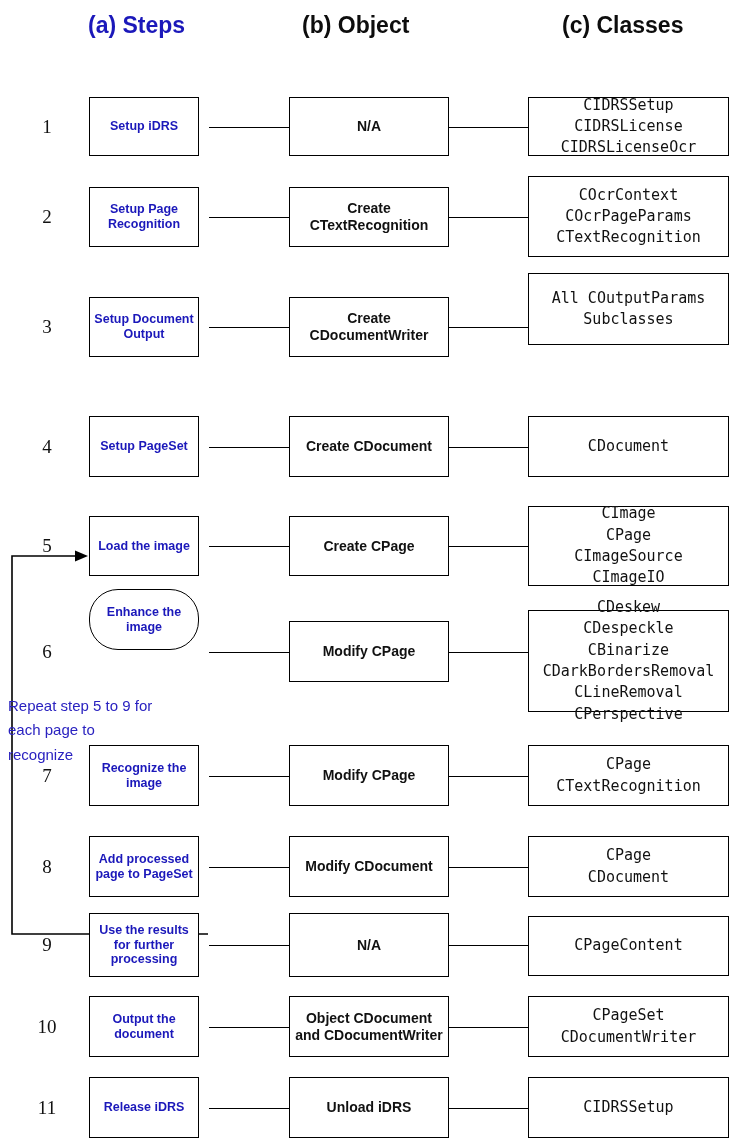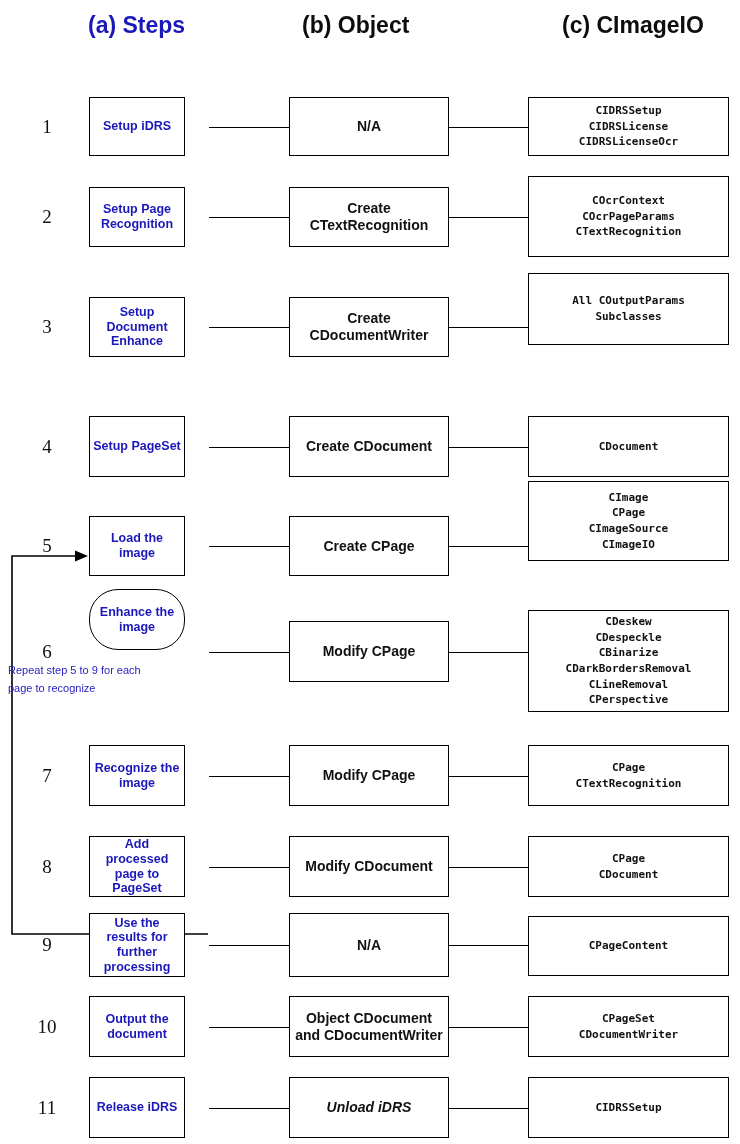--- a/index.html
+++ b/index.html
@@ -25,57 +25,57 @@
     transform:translateY(-50%);
   }
 
   
   .box{
     position:absolute;box-sizing:border-box;border:1.6px solid #000000;
     background:#ffffff;display:flex;align-items:center;justify-content:center;
     text-align:center;line-height:1.18;
   }
   .box-steps{
-    left:89px;width:96px;color:#1b18ba;font-size:12.5px;font-weight:bold;
+    left:89px;width:110px;color:#1b18ba;font-size:12.5px;font-weight:bold;
     padding:0 3px;
   }
   .box-object{
     left:289px;width:160px;color:#111111;font-size:14px;font-weight:bold;
     padding:0 2px;
   }
   .box-classes{
     left:528px;width:201px;color:#111111;
-    font-family:"DejaVu Sans Mono", monospace;font-size:11px;
-    font-weight:bold;padding:4px 2px;line-height:1.42;
+    font-family:"DejaVu Sans Mono", monospace;font-size:15px;
+    font-weight:normal;padding:4px 2px;line-height:1.42;
   }
 
   
   .conn{
     position:absolute;height:0;border-top:1.6px solid #000000;
   }
   .conn-a{left:209px;width:80px;}
   .conn-b{left:449px;width:79px;}
 
   
   #loop{position:absolute;left:0;top:0;width:300px;height:1144px;pointer-events:none;}
 
   
   .loop-note{
-    position:absolute;left:8px;top:662px;width:150px;
-    color:#2a22c0;font-size:11px;line-height:1.62;font-weight:normal;
+    position:absolute;left:8px;top:694px;width:150px;
+    color:#2a22c0;font-size:15px;line-height:1.62;font-weight:normal;
   }
 </style>
 </head>
 <body>
 
 <div id="stage">
 
   <div class="hdr hdr-a">(a) Steps</div>
   <div class="hdr hdr-b">(b) Object</div>
-  <div class="hdr hdr-c">(c) CImageIO</div>
+  <div class="hdr hdr-c">(c) Classes</div>
 
   <svg id="loop" viewBox="0 0 300 1144" width="300" height="1144">
     <path d="M 208 934 L 12 934 L 12 556 L 80 556" fill="none" stroke="#000000" stroke-width="1.6"></path>
     <polygon points="88,556 75,550.5 75,561.5" fill="#000000"></polygon>
   </svg>
 
   <div class="loop-note">Repeat step 5 to 9 for each page to recognize</div>
 
   <div id="rows-host">
       <div class="rownum" style="left: 30px; top: 126.5px;">1</div>
@@ -84,37 +84,37 @@
       <div class="box box-object" style="top: 97px; height: 59px;">N/A</div>
       <div class="conn conn-b" style="top: 126.5px;"></div>
       <div class="box box-classes" style="top: 97px; height: 59px;">CIDRSSetup<br>CIDRSLicense<br>CIDRSLicenseOcr</div>
       <div class="rownum" style="left: 30px; top: 217px;">2</div>
       <div class="box box-steps" style="top: 187px; height: 60px;">Setup Page Recognition</div>
       <div class="conn conn-a" style="top: 217px;"></div>
       <div class="box box-object" style="top: 187px; height: 60px;">Create CTextRecognition</div>
       <div class="conn conn-b" style="top: 217px;"></div>
       <div class="box box-classes" style="top: 176px; height: 81px; text-align: center;">COcrContext<br>COcrPageParams<br>CTextRecognition</div>
       <div class="rownum" style="left: 30px; top: 327px;">3</div>
-      <div class="box box-steps" style="top: 297px; height: 60px;">Setup Document Enhance</div>
+      <div class="box box-steps" style="top: 297px; height: 60px;">Setup Document Output</div>
       <div class="conn conn-a" style="top: 327px;"></div>
       <div class="box box-object" style="top: 297px; height: 60px;">Create CDocumentWriter</div>
       <div class="conn conn-b" style="top: 327px;"></div>
       <div class="box box-classes" style="top: 273px; height: 72px;">All COutputParams<br>Subclasses</div>
       <div class="rownum" style="left: 30px; top: 446.5px;">4</div>
       <div class="box box-steps" style="top: 416px; height: 61px;">Setup PageSet</div>
       <div class="conn conn-a" style="top: 446.5px;"></div>
       <div class="box box-object" style="top: 416px; height: 61px;">Create CDocument</div>
       <div class="conn conn-b" style="top: 446.5px;"></div>
       <div class="box box-classes" style="top: 416px; height: 61px;">CDocument</div>
       <div class="rownum" style="left: 30px; top: 546px;">5</div>
       <div class="box box-steps" style="top: 516px; height: 60px;">Load the image</div>
       <div class="conn conn-a" style="top: 546px;"></div>
       <div class="box box-object" style="top: 516px; height: 60px;">Create CPage</div>
       <div class="conn conn-b" style="top: 546px;"></div>
-      <div class="box box-classes" style="top: 481px; height: 80px;">CImage<br>CPage<br>CImageSource<br>CImageIO</div>
+      <div class="box box-classes" style="top: 506px; height: 80px;">CImage<br>CPage<br>CImageSource<br>CImageIO</div>
       <div class="rownum" style="left: 30px; top: 651.5px;">6</div>
       <div class="box box-steps" style="top: 589px; height: 61px; border-radius: 29px;">Enhance the image</div>
       <div class="conn conn-a" style="top: 651.5px;"></div>
       <div class="box box-object" style="top: 621px; height: 61px;">Modify CPage</div>
       <div class="conn conn-b" style="top: 651.5px;"></div>
       <div class="box box-classes" style="top: 610px; height: 102px;">CDeskew<br>CDespeckle<br>CBinarize<br>CDarkBordersRemoval<br>CLineRemoval<br>CPerspective</div>
       <div class="rownum" style="left: 30px; top: 775.5px;">7</div>
       <div class="box box-steps" style="top: 745px; height: 61px;">Recognize the image</div>
       <div class="conn conn-a" style="top: 775.5px;"></div>
       <div class="box box-object" style="top: 745px; height: 61px;">Modify CPage</div>
@@ -134,18 +134,18 @@
       <div class="box box-classes" style="top: 916px; height: 60px;">CPageContent</div>
       <div class="rownum" style="left: 30px; top: 1026.5px;">10</div>
       <div class="box box-steps" style="top: 996px; height: 61px;">Output the document</div>
       <div class="conn conn-a" style="top: 1026.5px;"></div>
       <div class="box box-object" style="top: 996px; height: 61px;">Object CDocument and CDocumentWriter</div>
       <div class="conn conn-b" style="top: 1026.5px;"></div>
       <div class="box box-classes" style="top: 996px; height: 61px;">CPageSet<br>CDocumentWriter</div>
       <div class="rownum" style="left: 30px; top: 1107.5px;">11</div>
       <div class="box box-steps" style="top: 1077px; height: 61px;">Release iDRS</div>
       <div class="conn conn-a" style="top: 1107.5px;"></div>
-      <div class="box box-object" style="top: 1077px; height: 61px; font-style: italic;">Unload iDRS</div>
+      <div class="box box-object" style="top: 1077px; height: 61px;">Unload iDRS</div>
       <div class="conn conn-b" style="top: 1107.5px;"></div>
       <div class="box box-classes" style="top: 1077px; height: 61px;">CIDRSSetup</div>
     </div>
 
 </div>
 
 </body></html>

